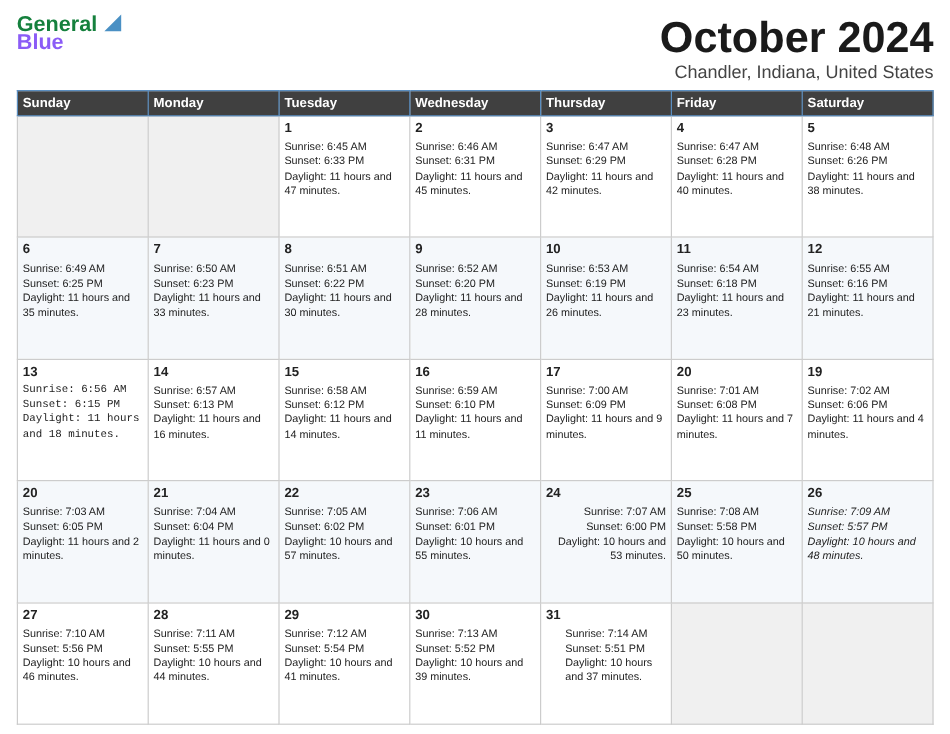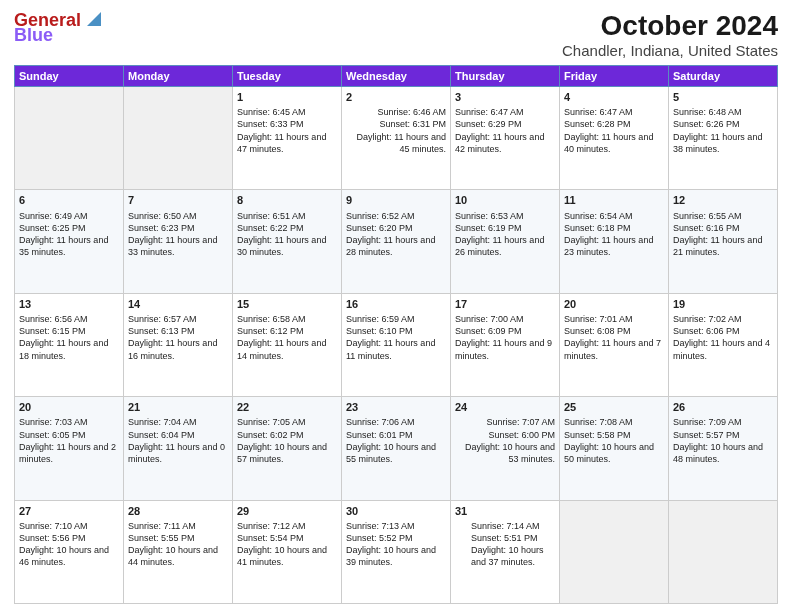--- a/index.html
+++ b/index.html
@@ -25,38 +25,38 @@
     }
     .logo {
       display: flex;
       flex-direction: column;
       align-items: flex-start;
     }
     .title-block {
       text-align: right;
     }
     .title-block h1 {
-      font-size: 28px;
+      font-size: 36px;
       font-weight: bold;
       color: #1a1a1a;
     }
     .title-block h2 {
       font-size: 15px;
       font-weight: normal;
       color: #444;
     }
     .calendar {
       flex: 1;
       border: 1px solid #ccc;
       border-collapse: collapse;
       width: 100%;
       table-layout: fixed;
     }
     .calendar th {
-      background: #6d28d9;
+      background: #404040;
       color: #fff;
       font-size: 11px;
       font-weight: bold;
       padding: 4px 4px;
       border: 1px solid #5a8dbf;
       text-align: left;
     }
     .calendar td {
       border: 1px solid #ccc;
       vertical-align: top;
@@ -89,21 +89,21 @@
       border-collapse: collapse;
     }
   </style>
 </head>
 <body>
 
 <div class="container">
   <div class="header">
     <div class="logo">
       <div style="display:flex;align-items:center;">
-        <span style="font-size:18px;font-weight:bold;color:#b91c1c;">General</span>
+        <span style="font-size:18px;font-weight:bold;color:#15803d;">General</span>
         <svg width="22" height="22" viewBox="0 0 22 22" style="margin-left:2px;margin-top:-4px;">
           <polygon points="4,18 18,18 18,4" fill="#4a90c4"></polygon>
         </svg>
       </div>
       <span style="font-size:18px;font-weight:bold;color:#8b5cf6;margin-top:-6px;">Blue</span>
     </div>
     <div class="title-block">
       <h1>October 2024</h1>
       <h2>Chandler, Indiana, United States</h2>
     </div>
@@ -126,21 +126,21 @@
           <td class="empty-cell"></td>
           <td class="empty-cell"></td>
           <td>
             <span class="day-number">1</span>
             <div class="cell-info" style="white-space: pre-line;">Sunrise: 6:45 AM
 Sunset: 6:33 PM
 Daylight: 11 hours and 47 minutes.</div>
           </td>
           <td>
             <span class="day-number">2</span>
-            <div class="cell-info" style="white-space: pre-line; text-align: right;">Sunrise: 6:46 AM
+            <div class="cell-info" style="white-space: pre-line;">Sunrise: 6:46 AM
 Sunset: 6:31 PM
 Daylight: 11 hours and 45 minutes.</div>
           </td>
           <td>
             <span class="day-number">3</span>
             <div class="cell-info" style="white-space: pre-line;">Sunrise: 6:47 AM
 Sunset: 6:29 PM
 Daylight: 11 hours and 42 minutes.</div>
           </td>
           <td>
@@ -196,21 +196,21 @@
           <td>
             <span class="day-number">12</span>
             <div class="cell-info" style="white-space: pre-line;">Sunrise: 6:55 AM
 Sunset: 6:16 PM
 Daylight: 11 hours and 21 minutes.</div>
           </td>
         </tr>
         <tr>
           <td>
             <span class="day-number">13</span>
-            <div class="cell-info" style="white-space: pre-line;">Sunrise: 6:56 AM
+            <div class="cell-info" style="white-space: pre-line; font-family: Liberation Mono, monospace;">Sunrise: 6:56 AM
 Sunset: 6:15 PM
 Daylight: 11 hours and 18 minutes.</div>
           </td>
           <td>
             <span class="day-number">14</span>
             <div class="cell-info" style="white-space: pre-line;">Sunrise: 6:57 AM
 Sunset: 6:13 PM
 Daylight: 11 hours and 16 minutes.</div>
           </td>
           <td>
@@ -276,21 +276,21 @@
 Daylight: 10 hours and 53 minutes.</div>
           </td>
           <td>
             <span class="day-number">25</span>
             <div class="cell-info" style="white-space: pre-line;">Sunrise: 7:08 AM
 Sunset: 5:58 PM
 Daylight: 10 hours and 50 minutes.</div>
           </td>
           <td>
             <span class="day-number">26</span>
-            <div class="cell-info" style="white-space: pre-line;">Sunrise: 7:09 AM
+            <div class="cell-info" style="white-space: pre-line; font-style: italic;">Sunrise: 7:09 AM
 Sunset: 5:57 PM
 Daylight: 10 hours and 48 minutes.</div>
           </td>
         </tr>
         <tr>
           <td>
             <span class="day-number">27</span>
             <div class="cell-info" style="white-space: pre-line;">Sunrise: 7:10 AM
 Sunset: 5:56 PM
 Daylight: 10 hours and 46 minutes.</div>

